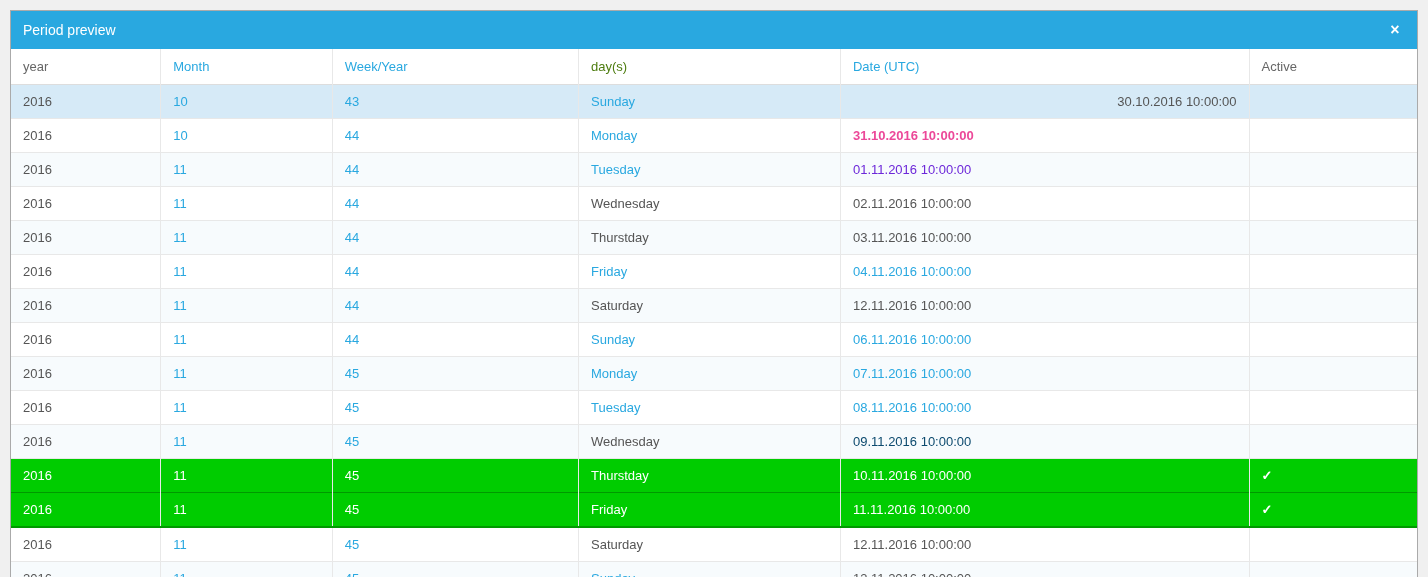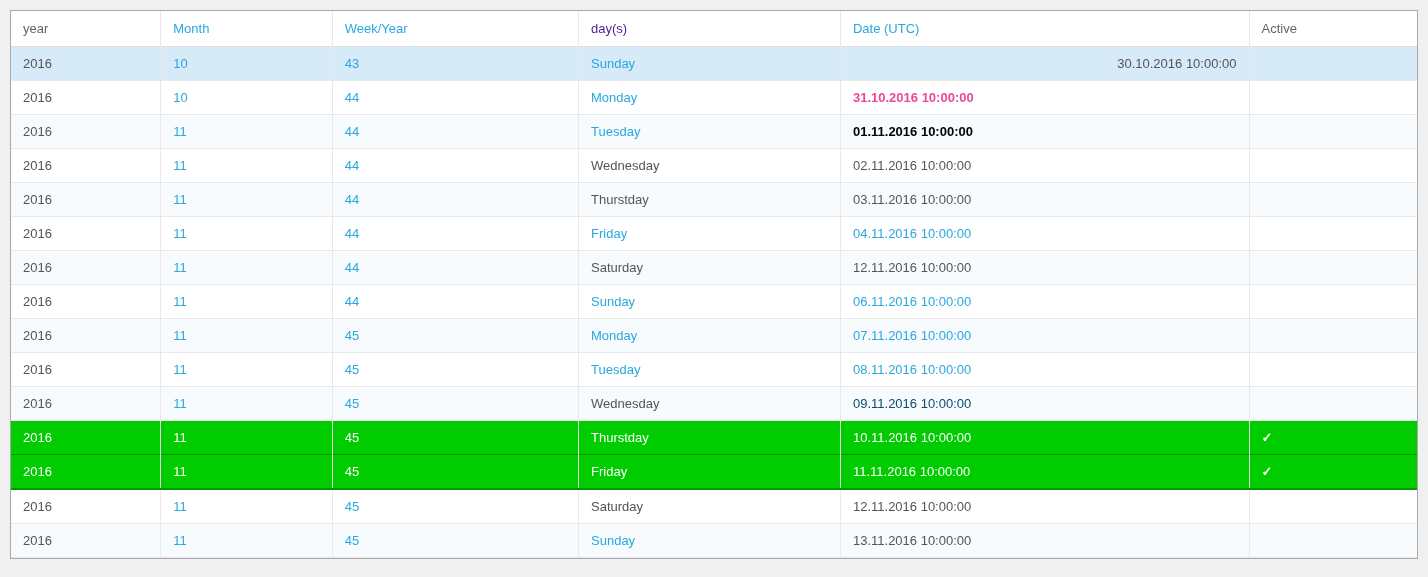--- a/index.html
+++ b/index.html
@@ -103,28 +103,32 @@
     }
 
     .green-row td {
       color: #fff !important;
     }
   </style>
 </head>
 <body>
 
 <div class="window">
+  <div class="title-bar">
+    <span class="title-bar-title">Period preview</span>
+    <span class="close-btn">×</span>
+  </div>
 
   <table>
     <thead>
       <tr>
         <th style="color:#666;margin-left:24px;">year</th>
         <th style="color:#29a8e0;">Month</th>
         <th style="color:#29a8e0;">Week/Year</th>
-        <th style="color:#4c1d95;">day(s)</th>
+        <th style="color:#4d7c0f;">day(s)</th>
         <th style="color:#29a8e0;">Date (UTC)</th>
         <th style="color:#666;">Active</th>
       </tr>
     </thead>
     <tbody id="table-body">
     <tr style="background: rgb(214, 234, 247);">
           <td style="color: rgb(85, 85, 85);">2016</td>
           <td style="color: rgb(41, 168, 224);">10</td>
           <td style="color: rgb(41, 168, 224);">43</td>
           <td style="color: rgb(41, 168, 224);">Sunday</td>
@@ -137,21 +141,21 @@
           <td style="color: rgb(41, 168, 224);">44</td>
           <td style="color: rgb(41, 168, 224);">Monday</td>
           <td style="color: #ec4899; font-weight: bold;">31.10.2016 10:00:00</td>
           <td style="color: rgb(255, 255, 255); font-weight: bold;"></td>
         </tr>
         <tr style="background: rgb(247, 251, 253);">
           <td style="color: rgb(85, 85, 85);">2016</td>
           <td style="color: rgb(41, 168, 224);">11</td>
           <td style="color: rgb(41, 168, 224);">44</td>
           <td style="color: rgb(41, 168, 224);">Tuesday</td>
-          <td style="color: #000000; font-weight: bold;">01.11.2016 10:00:00</td>
+          <td style="color: #6d28d9;">01.11.2016 10:00:00</td>
           <td style="color: rgb(255, 255, 255); font-weight: bold;"></td>
         </tr>
         <tr style="background: rgb(255, 255, 255);">
           <td style="color: rgb(85, 85, 85);">2016</td>
           <td style="color: rgb(41, 168, 224);">11</td>
           <td style="color: rgb(41, 168, 224);">44</td>
           <td style="color: rgb(85, 85, 85);">Wednesday</td>
           <td style="color: rgb(85, 85, 85);">02.11.2016 10:00:00</td>
           <td style="color: rgb(255, 255, 255); font-weight: bold;"></td>
         </tr>

